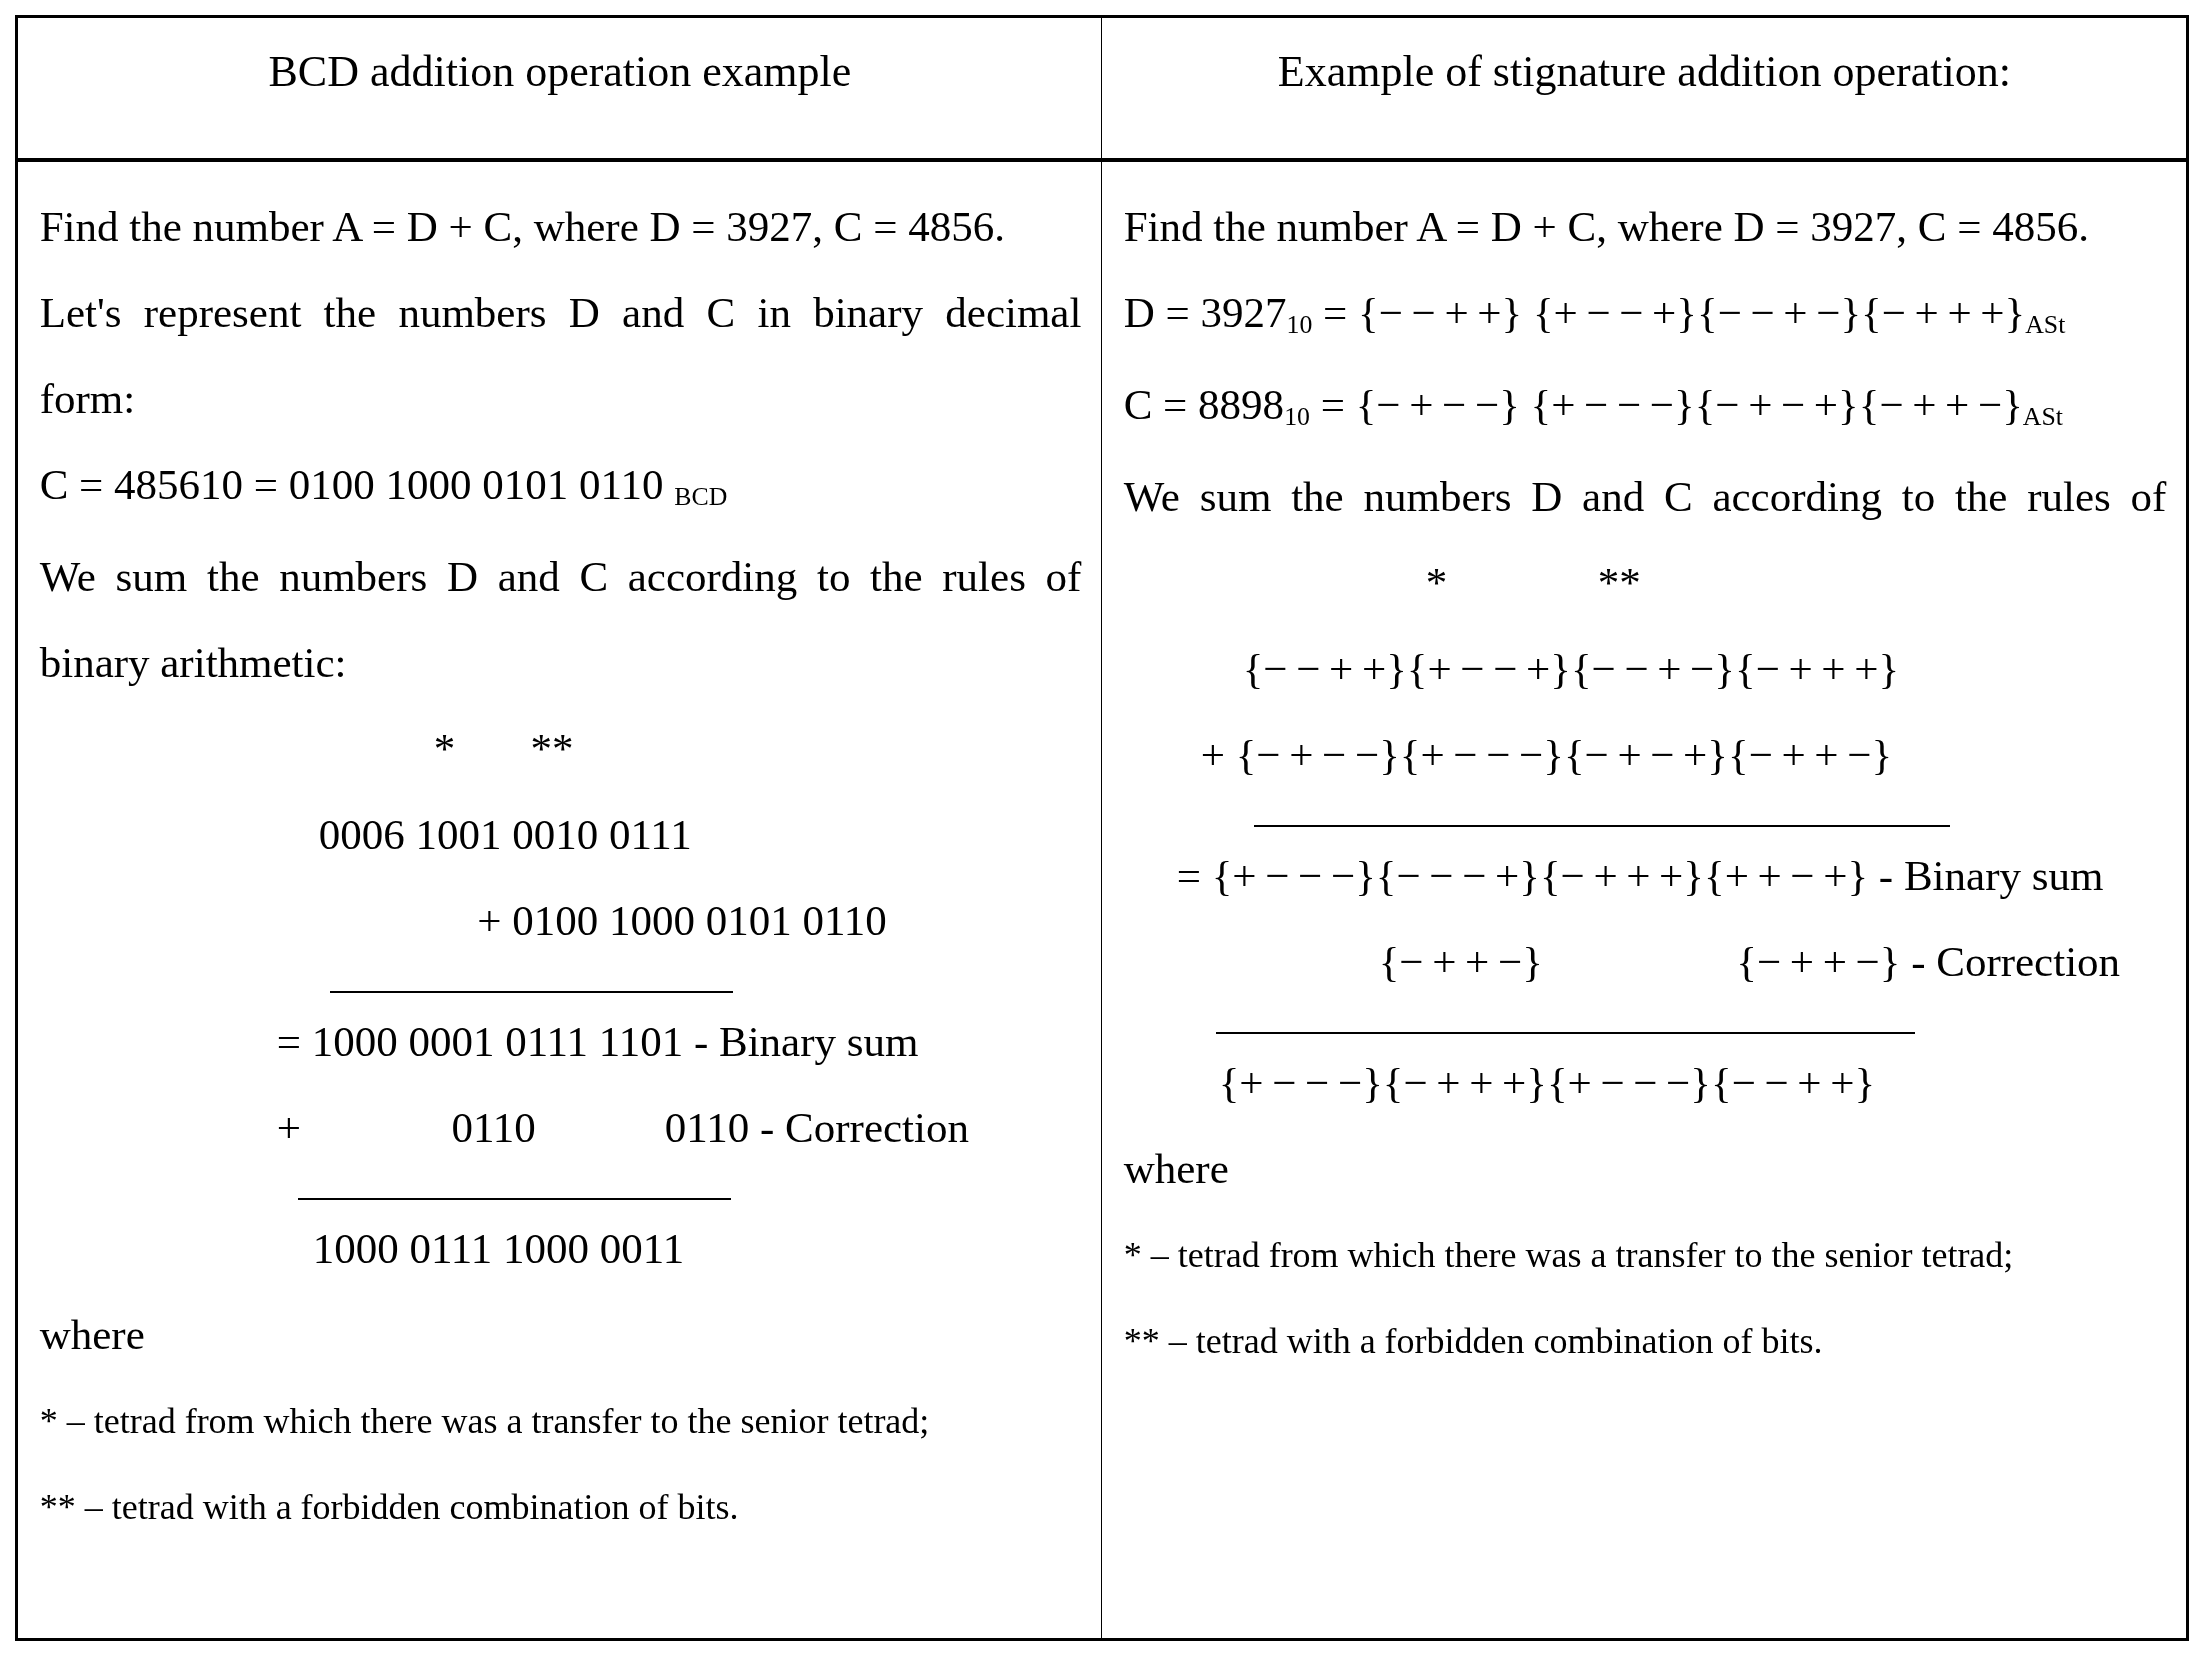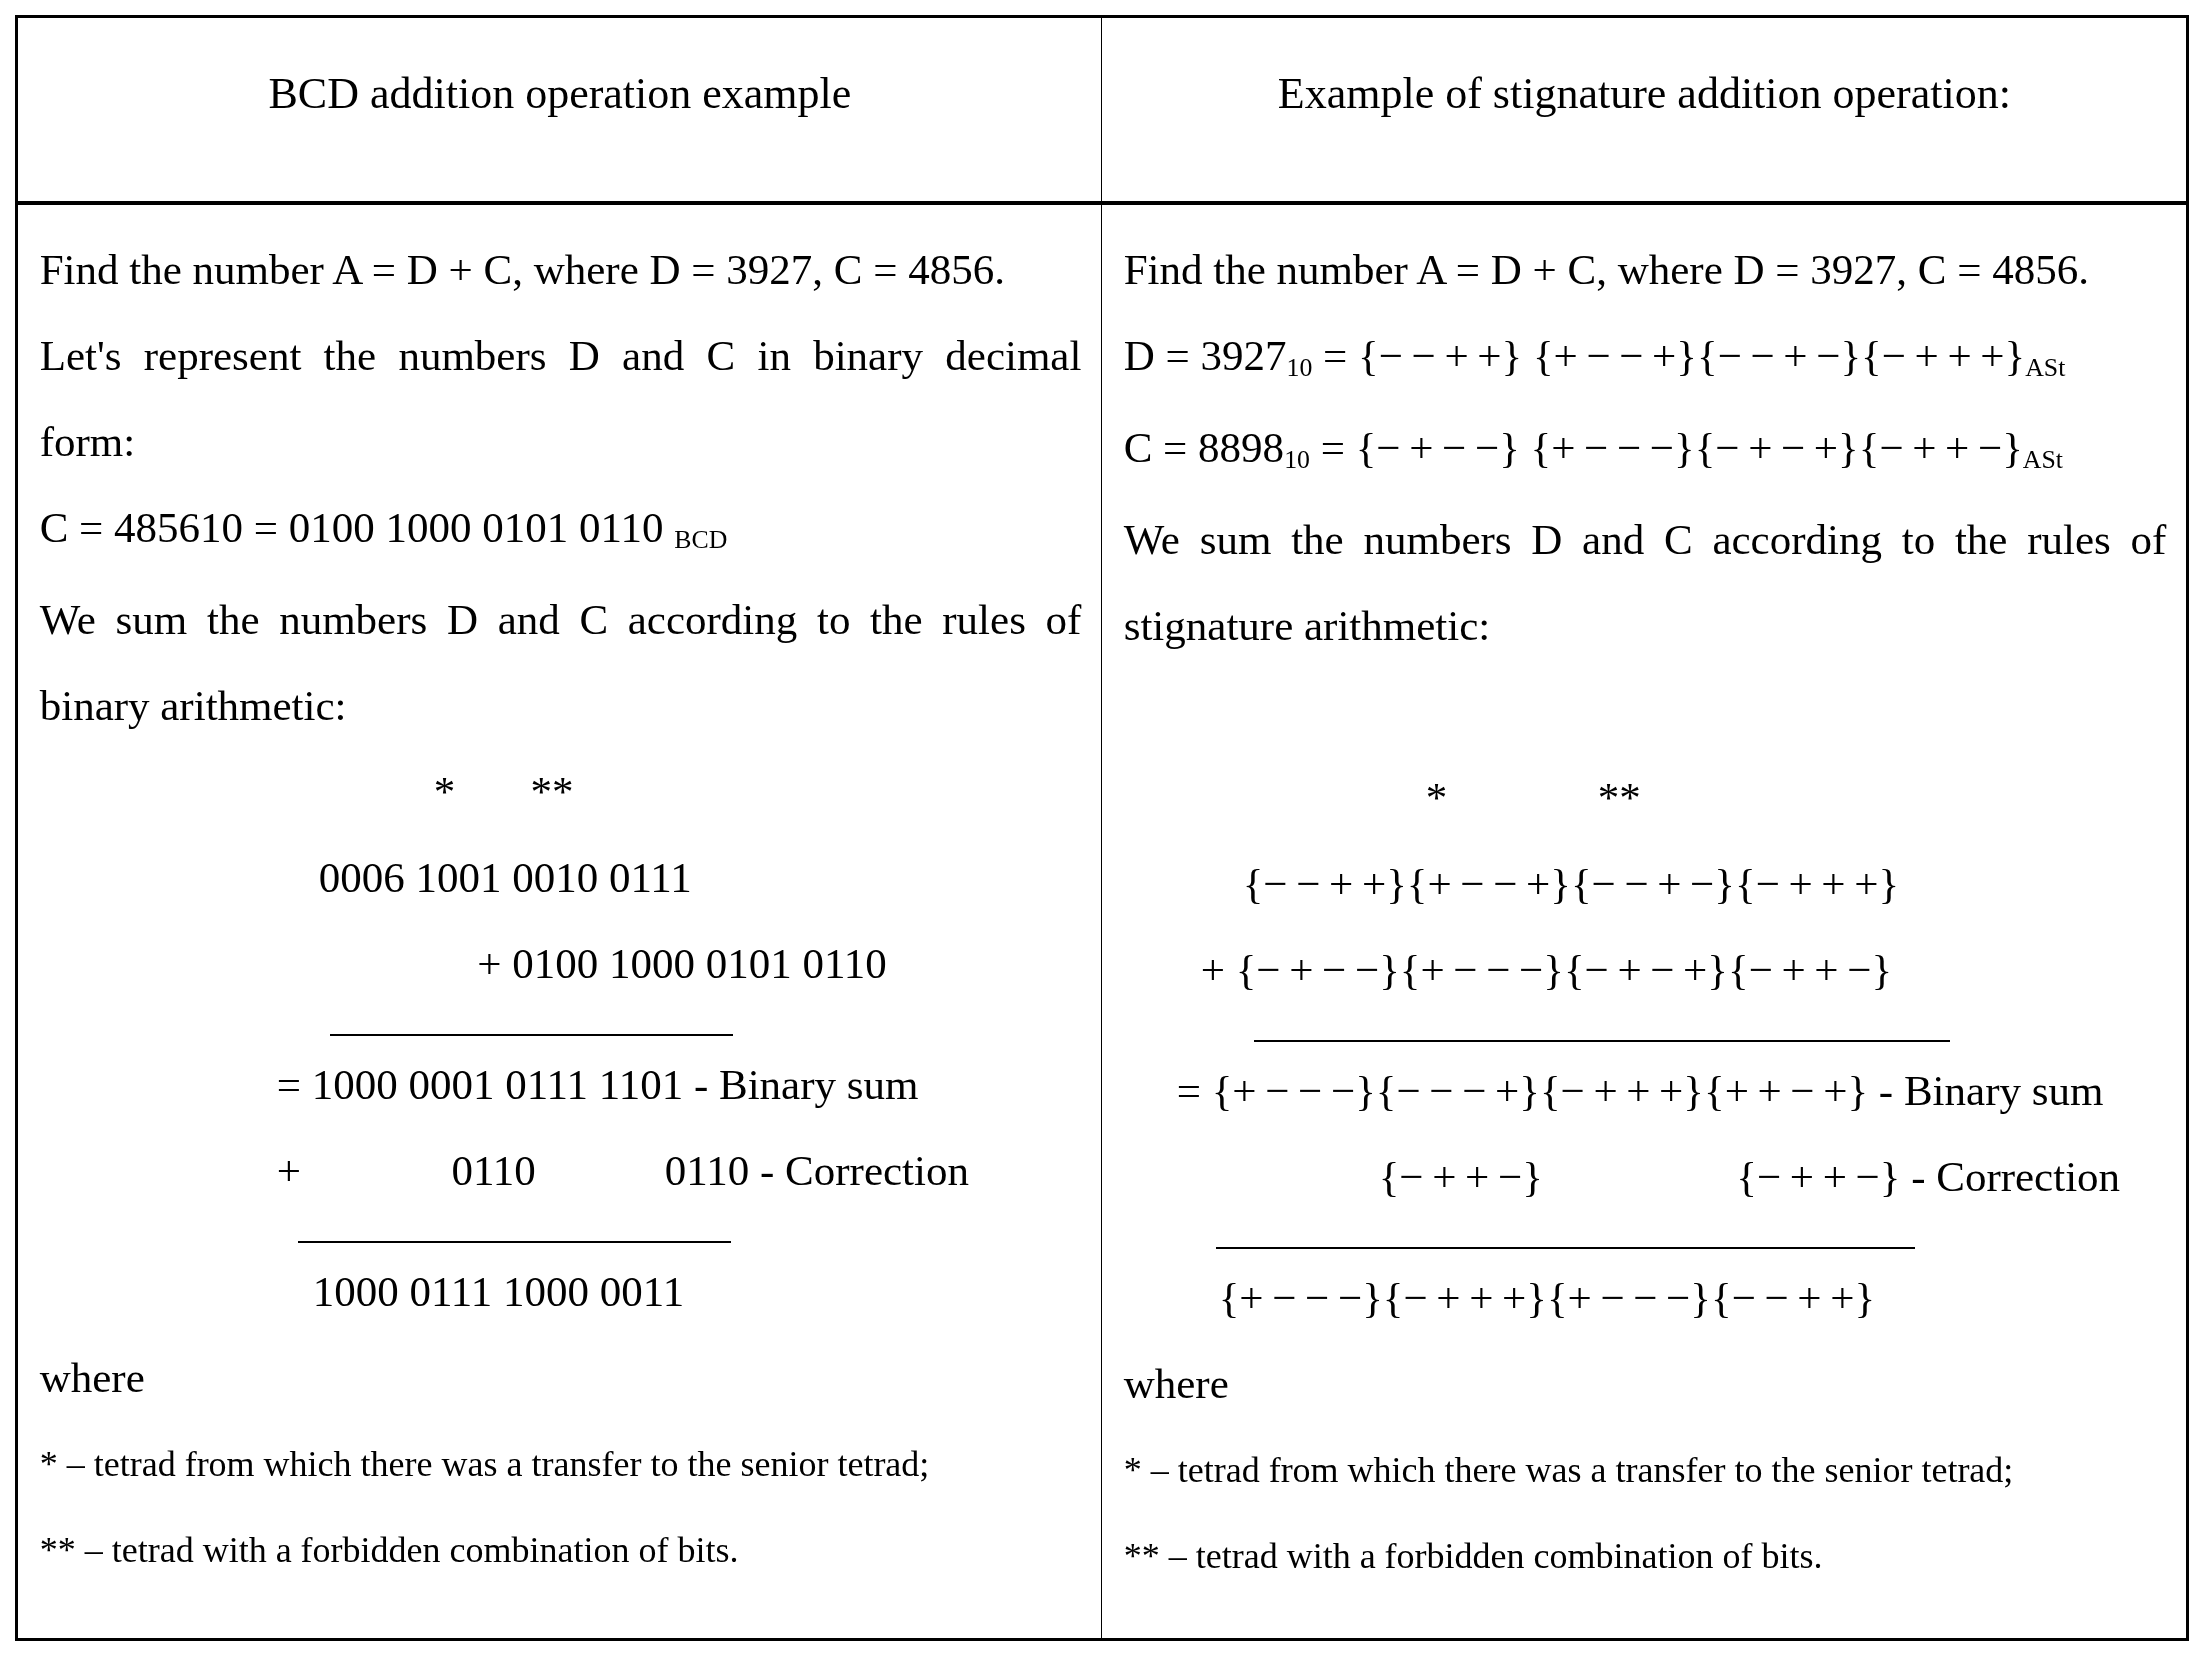--- a/index.html
+++ b/index.html
@@ -25,21 +25,21 @@
     width: 2174px;
     height: 1626px;
     border: 3px solid #000000;
     display: flex;
     flex-direction: column;
     box-sizing: border-box;
     background: #ffffff;
   }
   .header-row {
     display: flex;
-    height: 187px;
+    height: 144px;
     border-bottom: 4.1px solid #000000;
     flex-shrink: 0;
     box-sizing: border-box;
   }
   .body-row {
     display: flex;
     flex: 1;
     box-sizing: border-box;
   }
   .cell {
@@ -133,21 +133,20 @@
         <div class="line">where</div>
         <div class="line notes">* – tetrad from which there was a transfer to the senior tetrad;</div>
         <div class="line notes">** – tetrad with a forbidden combination of bits.</div>
       </div>
 
       <div class="cell rcol body-cell">
         <div class="line">Find the number A = D + C, where D = 3927, C = 4856.</div>
         <div class="line arith"><span>D = 3927</span><span class="sub">10</span><span> = {− − + +} {+ − − +}{− − + −}{− + + +}</span><span class="sub">ASt</span></div>
         <div class="line arith"><span>C = 8898</span><span class="sub">10</span><span> = {− + − −} {+ − − −}{− + − +}{− + + −}</span><span class="sub">ASt</span></div>
         <div class="line just">We sum the numbers D and C according to the rules of</div>
-        <div class="line gap-after">stignature arithmetic:</div>
         <div class="line arith r-ast">*              **</div>
         <div class="line arith r-add1">{− − + +}{+ − − +}{− − + −}{− + + +}</div>
         <div class="line arith r-add2">+ {− + − −}{+ − − −}{− + − +}{− + + −}</div>
         <div class="rule r-rule1"></div>
         <div class="line arith r-bsum">= {+ − − −}{− − − +}{− + + +}{+ + − +} - Binary sum</div>
         <div class="line arith r-corr">{− + + −}                  {− + + −} - Correction</div>
         <div class="rule r-rule2"></div>
         <div class="line arith r-res">{+ − − −}{− + + +}{+ − − −}{− − + +}</div>
         <div class="line">where</div>
         <div class="line notes">* – tetrad from which there was a transfer to the senior tetrad;</div>

